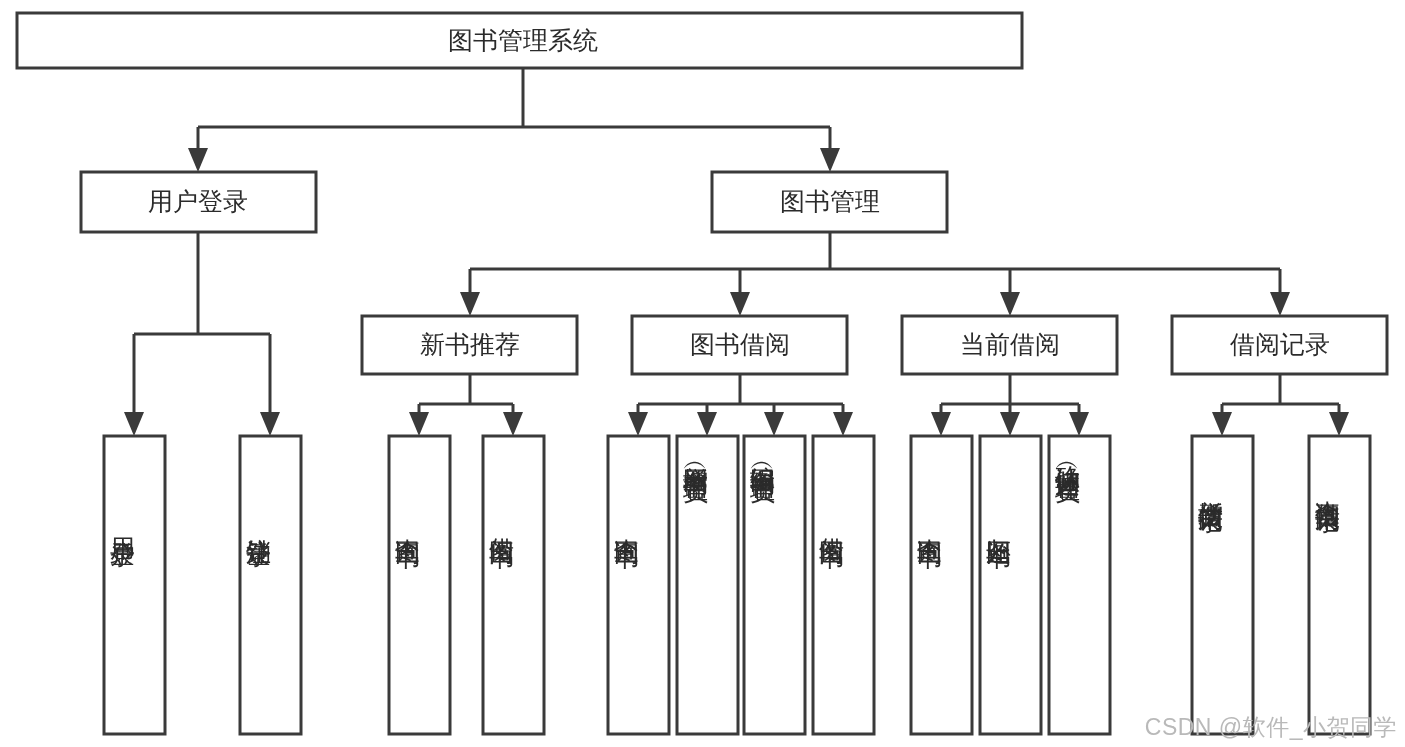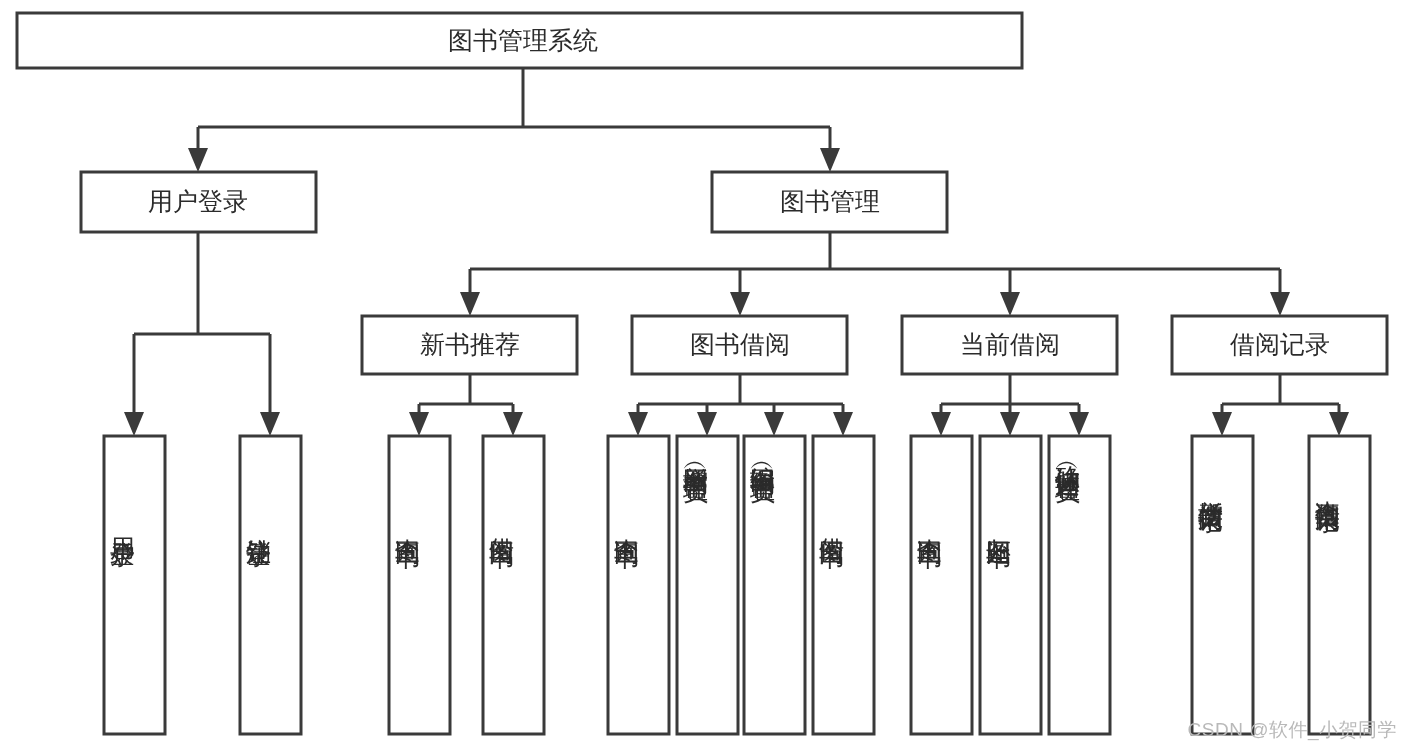--- a/index.html
+++ b/index.html
@@ -62,21 +62,21 @@
     color: #2b2b2b;
     text-align: left;
     white-space: nowrap;
     pointer-events: none;
   }
   .watermark {
     position: absolute;
     right: 8px;
     bottom: 4px;
     font-family: "Liberation Sans", "DejaVu Sans", sans-serif;
-    font-size: 19px;
+    font-size: 23px;
     color: #b9b9b9;
     letter-spacing: 0.5px;
     white-space: nowrap;
   }
 </style>
 </head>
 <body>
 
 <div id="diagram-root">
 

